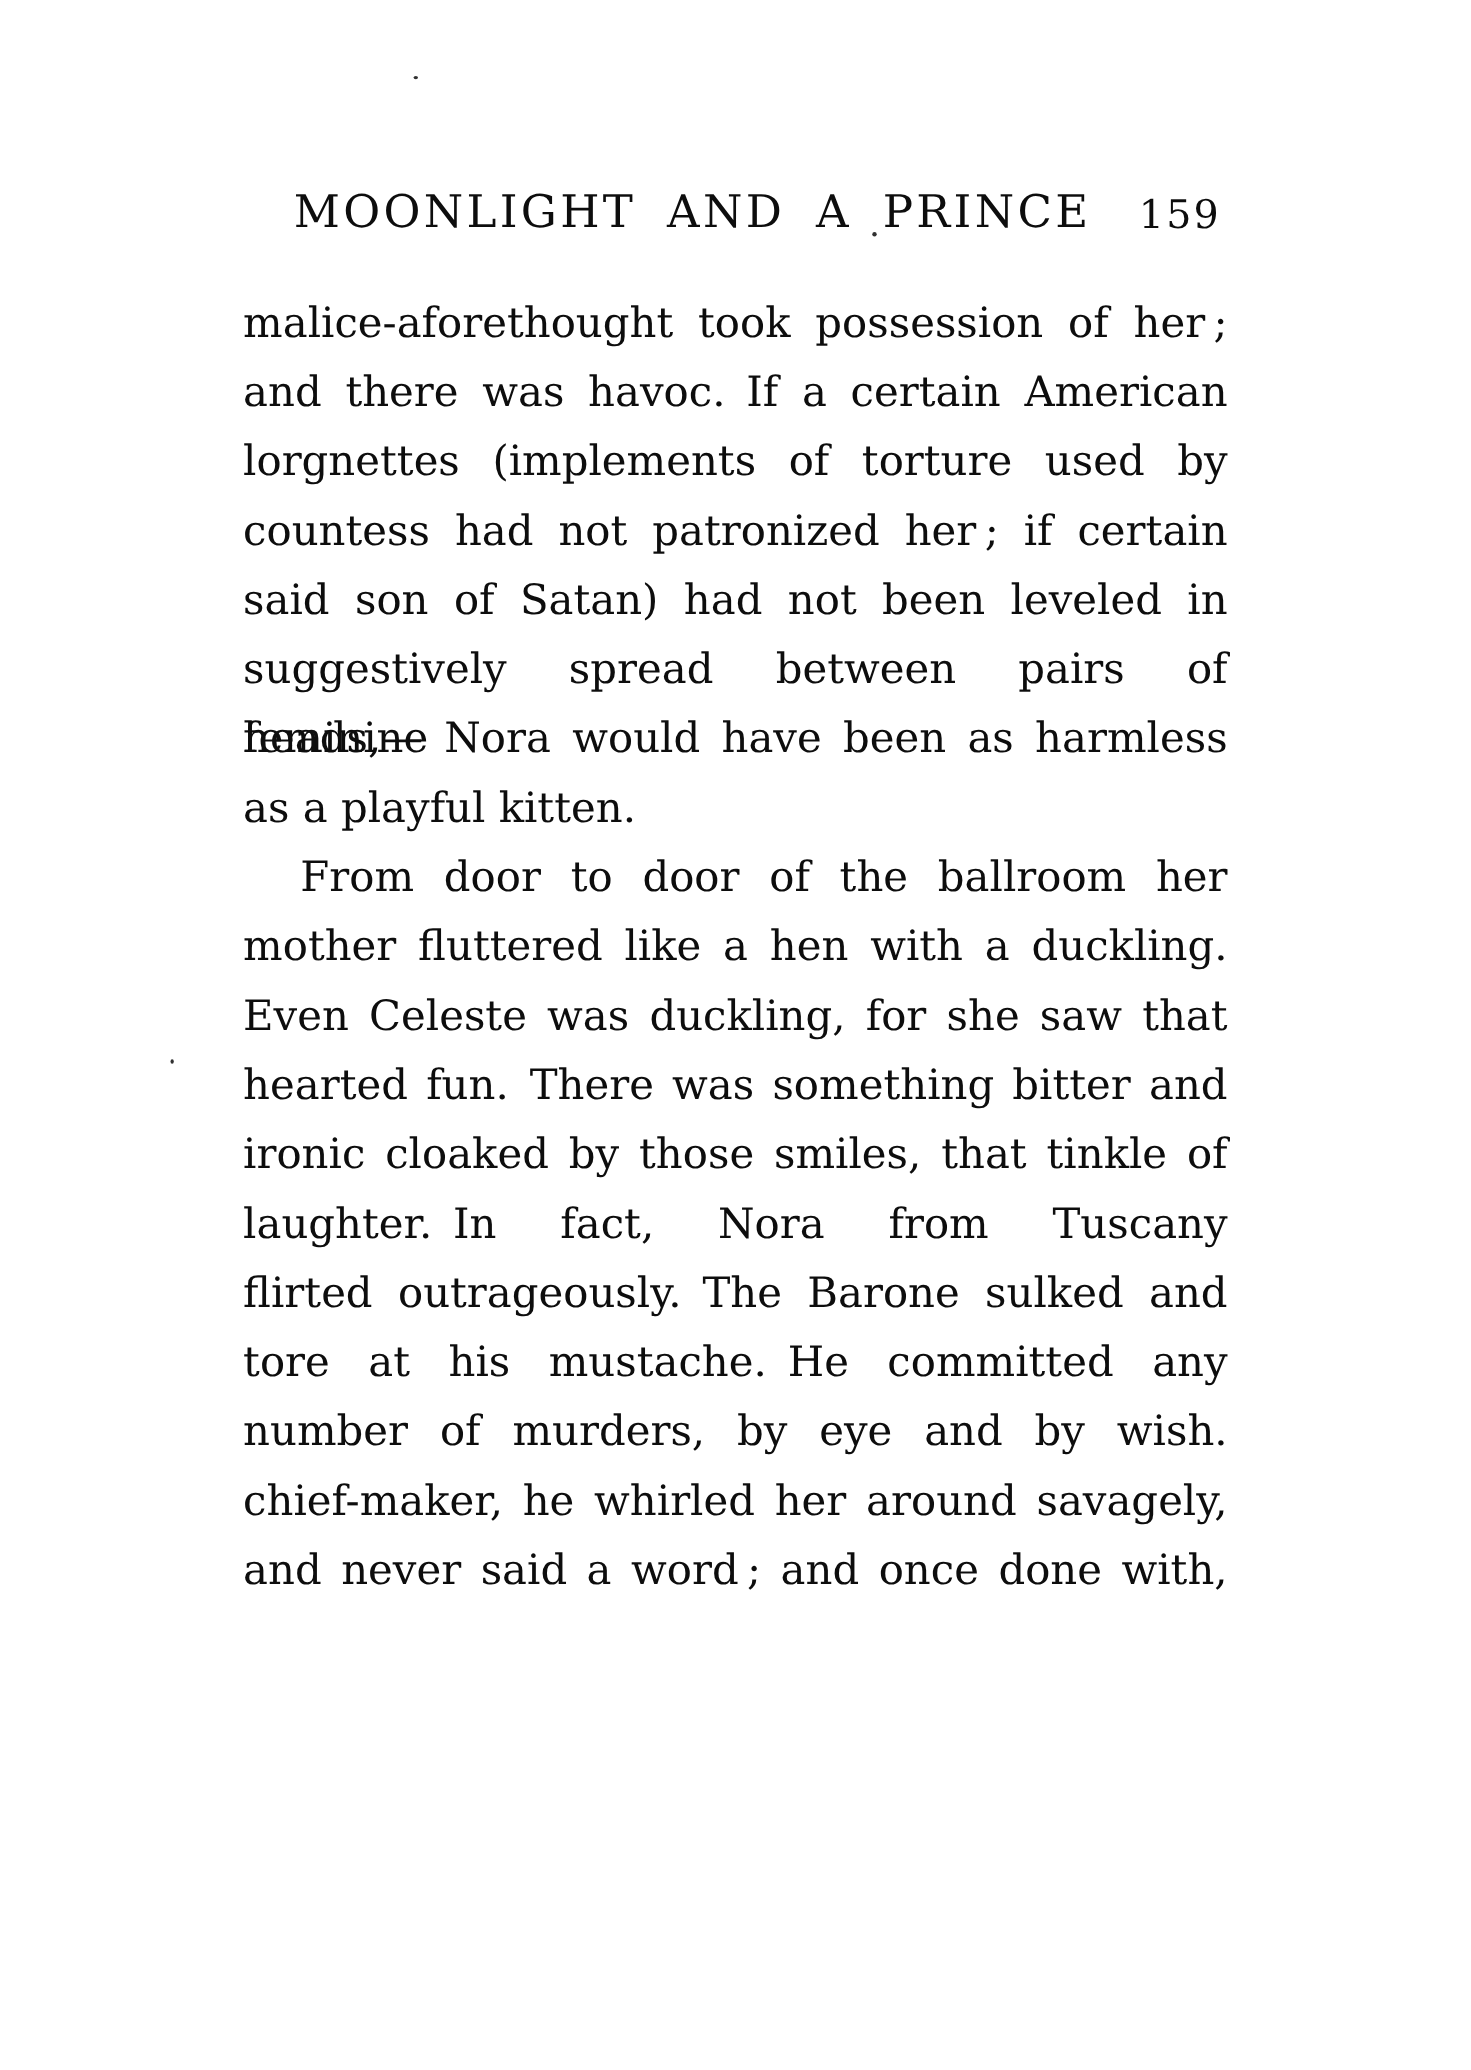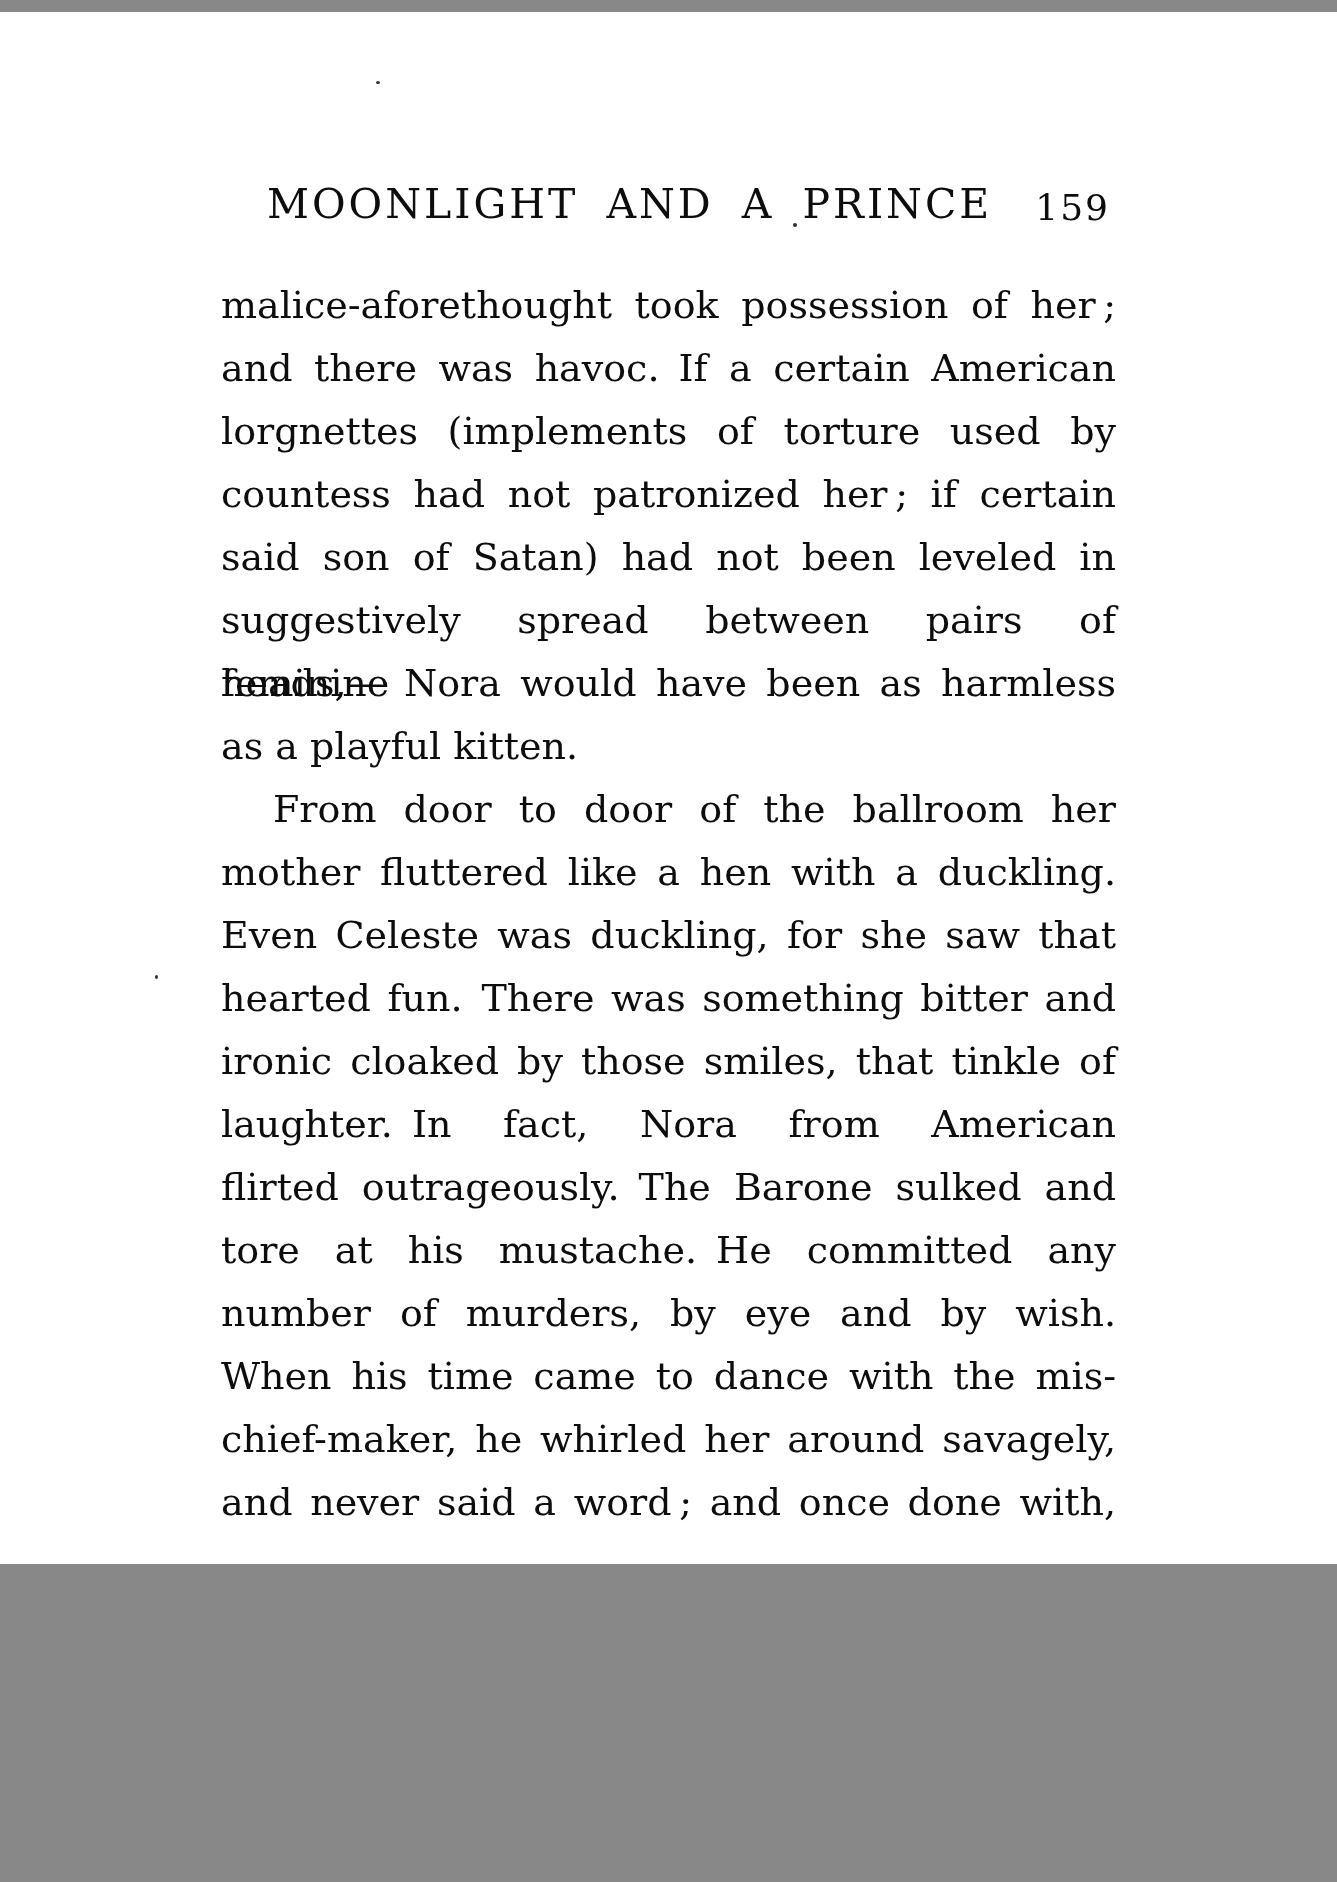--- a/index.html
+++ b/index.html
@@ -1,20 +1,20 @@
 <!DOCTYPE html>
 <html style="--paper: #ffffff; --ink: #0d0d0d;"><head>
 <meta charset="utf-8">
 <style>
   html, body { margin: 0; padding: 0; background: #888; }
   .page {
     position: relative;
     width: 1337px;
-    height: 1552px;
-    margin: 12px auto;
+    height: 1882px;
+    margin: 0 auto;
     background: var(--paper, #ffffff);
     color: var(--ink, #0d0d0d);
     font-family: "DejaVu Serif", serif;
     overflow: hidden;
   }
   .content {
     position: absolute;
     left: 205px;
     top: 140px;
     width: 895px;
@@ -96,23 +96,22 @@
       <div class="line">countess had not patronized her ; if certain</div>
       <div class="line">said son of Satan) had not been leveled in</div>
       <div class="line">suggestively spread between pairs of feminine</div>
       <div class="line">heads,— Nora would have been as harmless</div>
       <div class="line short">as a playful kitten.</div>
       <div class="line indent">From door to door of the ballroom her</div>
       <div class="line">mother fluttered like a hen with a duckling.</div>
       <div class="line">Even Celeste was duckling, for she saw that</div>
       <div class="line">hearted fun. There was something bitter and</div>
       <div class="line">ironic cloaked by those smiles, that tinkle of</div>
-      <div class="line">laughter. In fact, Nora from American</div>
+      <div class="line">laughter. In fact, Nora from Tuscany</div>
       <div class="line">flirted outrageously. The Barone sulked and</div>
       <div class="line">tore at his mustache. He committed any</div>
       <div class="line">number of murders, by eye and by wish.</div>
-      <div class="line">When his time came to dance with the mis-</div>
       <div class="line">chief-maker, he whirled her around savagely,</div>
       <div class="line">and never said a word ; and once done with,</div>
     </div>
 
   </div>
 </div>
 
 </body></html>

